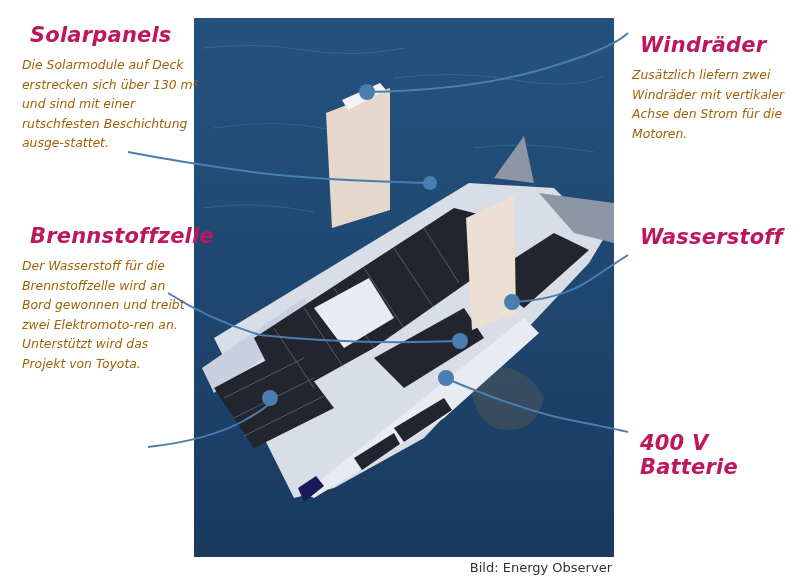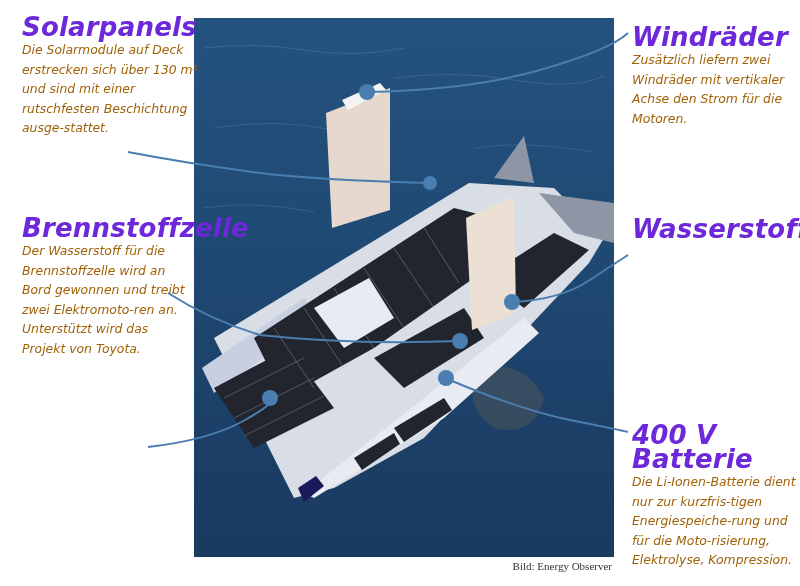--- a/index.html
+++ b/index.html
@@ -4,26 +4,26 @@
 <style>
   html, body { margin: 0; padding: 0; background: #ffffff; }
   body { width: 800px; height: 586px; position: relative; overflow: hidden;
          font-family: "DejaVu Sans", sans-serif; color: #1a1a1a; }
   .photo { position: absolute; left: 194px; top: 18px; width: 420px; height: 539px;
            background: linear-gradient(180deg, #24527f 0%, #1f4a74 40%, #1c4068 75%, #1a3a5f 100%);
            overflow: hidden; }
   .photo svg { position: absolute; left: 0; top: 0; }
   .overlay { position: absolute; left: 0; top: 0; width: 800px; height: 586px; pointer-events: none; }
   .block { position: absolute; width: 180px; }
-  .block h2 { margin: 0; font-style: italic; font-weight: bold; font-size: 26px; line-height: 24px;
-              color: #6d28d9; letter-spacing: 0.2px; }
+  .block h2 { margin: 8px; font-style: italic; font-weight: bold; font-size: 21px; line-height: 24px;
+              color: #be185d; letter-spacing: 0.2px; }
   .block p { margin: 1px 0 0 0; font-style: italic; font-size: 12.4px; line-height: 19.5px; color: #a16207; }
   .left { left: 22px; }
   .right { left: 632px; width: 168px; }
-  .credit { position: absolute; right: 188px; top: 560px; font-size: 11px; color: #333; font-family: Liberation Serif, serif; }
+  .credit { position: absolute; right: 188px; top: 560px; font-size: 13px; color: #333; }
 </style>
 </head>
 <body>
 
 <div class="photo">
   <svg width="420" height="539" viewBox="0 0 420 539">
 
     <g opacity="0.18" stroke="#9cc0e0" stroke-width="1" fill="none">
       <path d="M10 30 Q60 24 110 32 T210 30"></path>
       <path d="M200 60 Q260 52 320 62 T410 58"></path>
@@ -118,16 +118,15 @@
   <h2>Windräder</h2>
   <p>Zusätzlich liefern zwei Windräder mit vertikaler Achse den Strom für die Motoren.</p>
 </div>
 
 <div class="block right" style="top:217px;">
   <h2>Wasserstoff</h2>
 </div>
 
 <div class="block right" style="top:423px;">
   <h2>400 V Batterie</h2>
-  <p>Die Li-Ionen-Batterie dient nur zur kurzfris-tigen Energiespeiche-rung und für die Moto-risierung, Elektrolyse, Kompression.</p>
 </div>
 
 <div class="credit">Bild: Energy Observer</div>
 
 </body></html>

